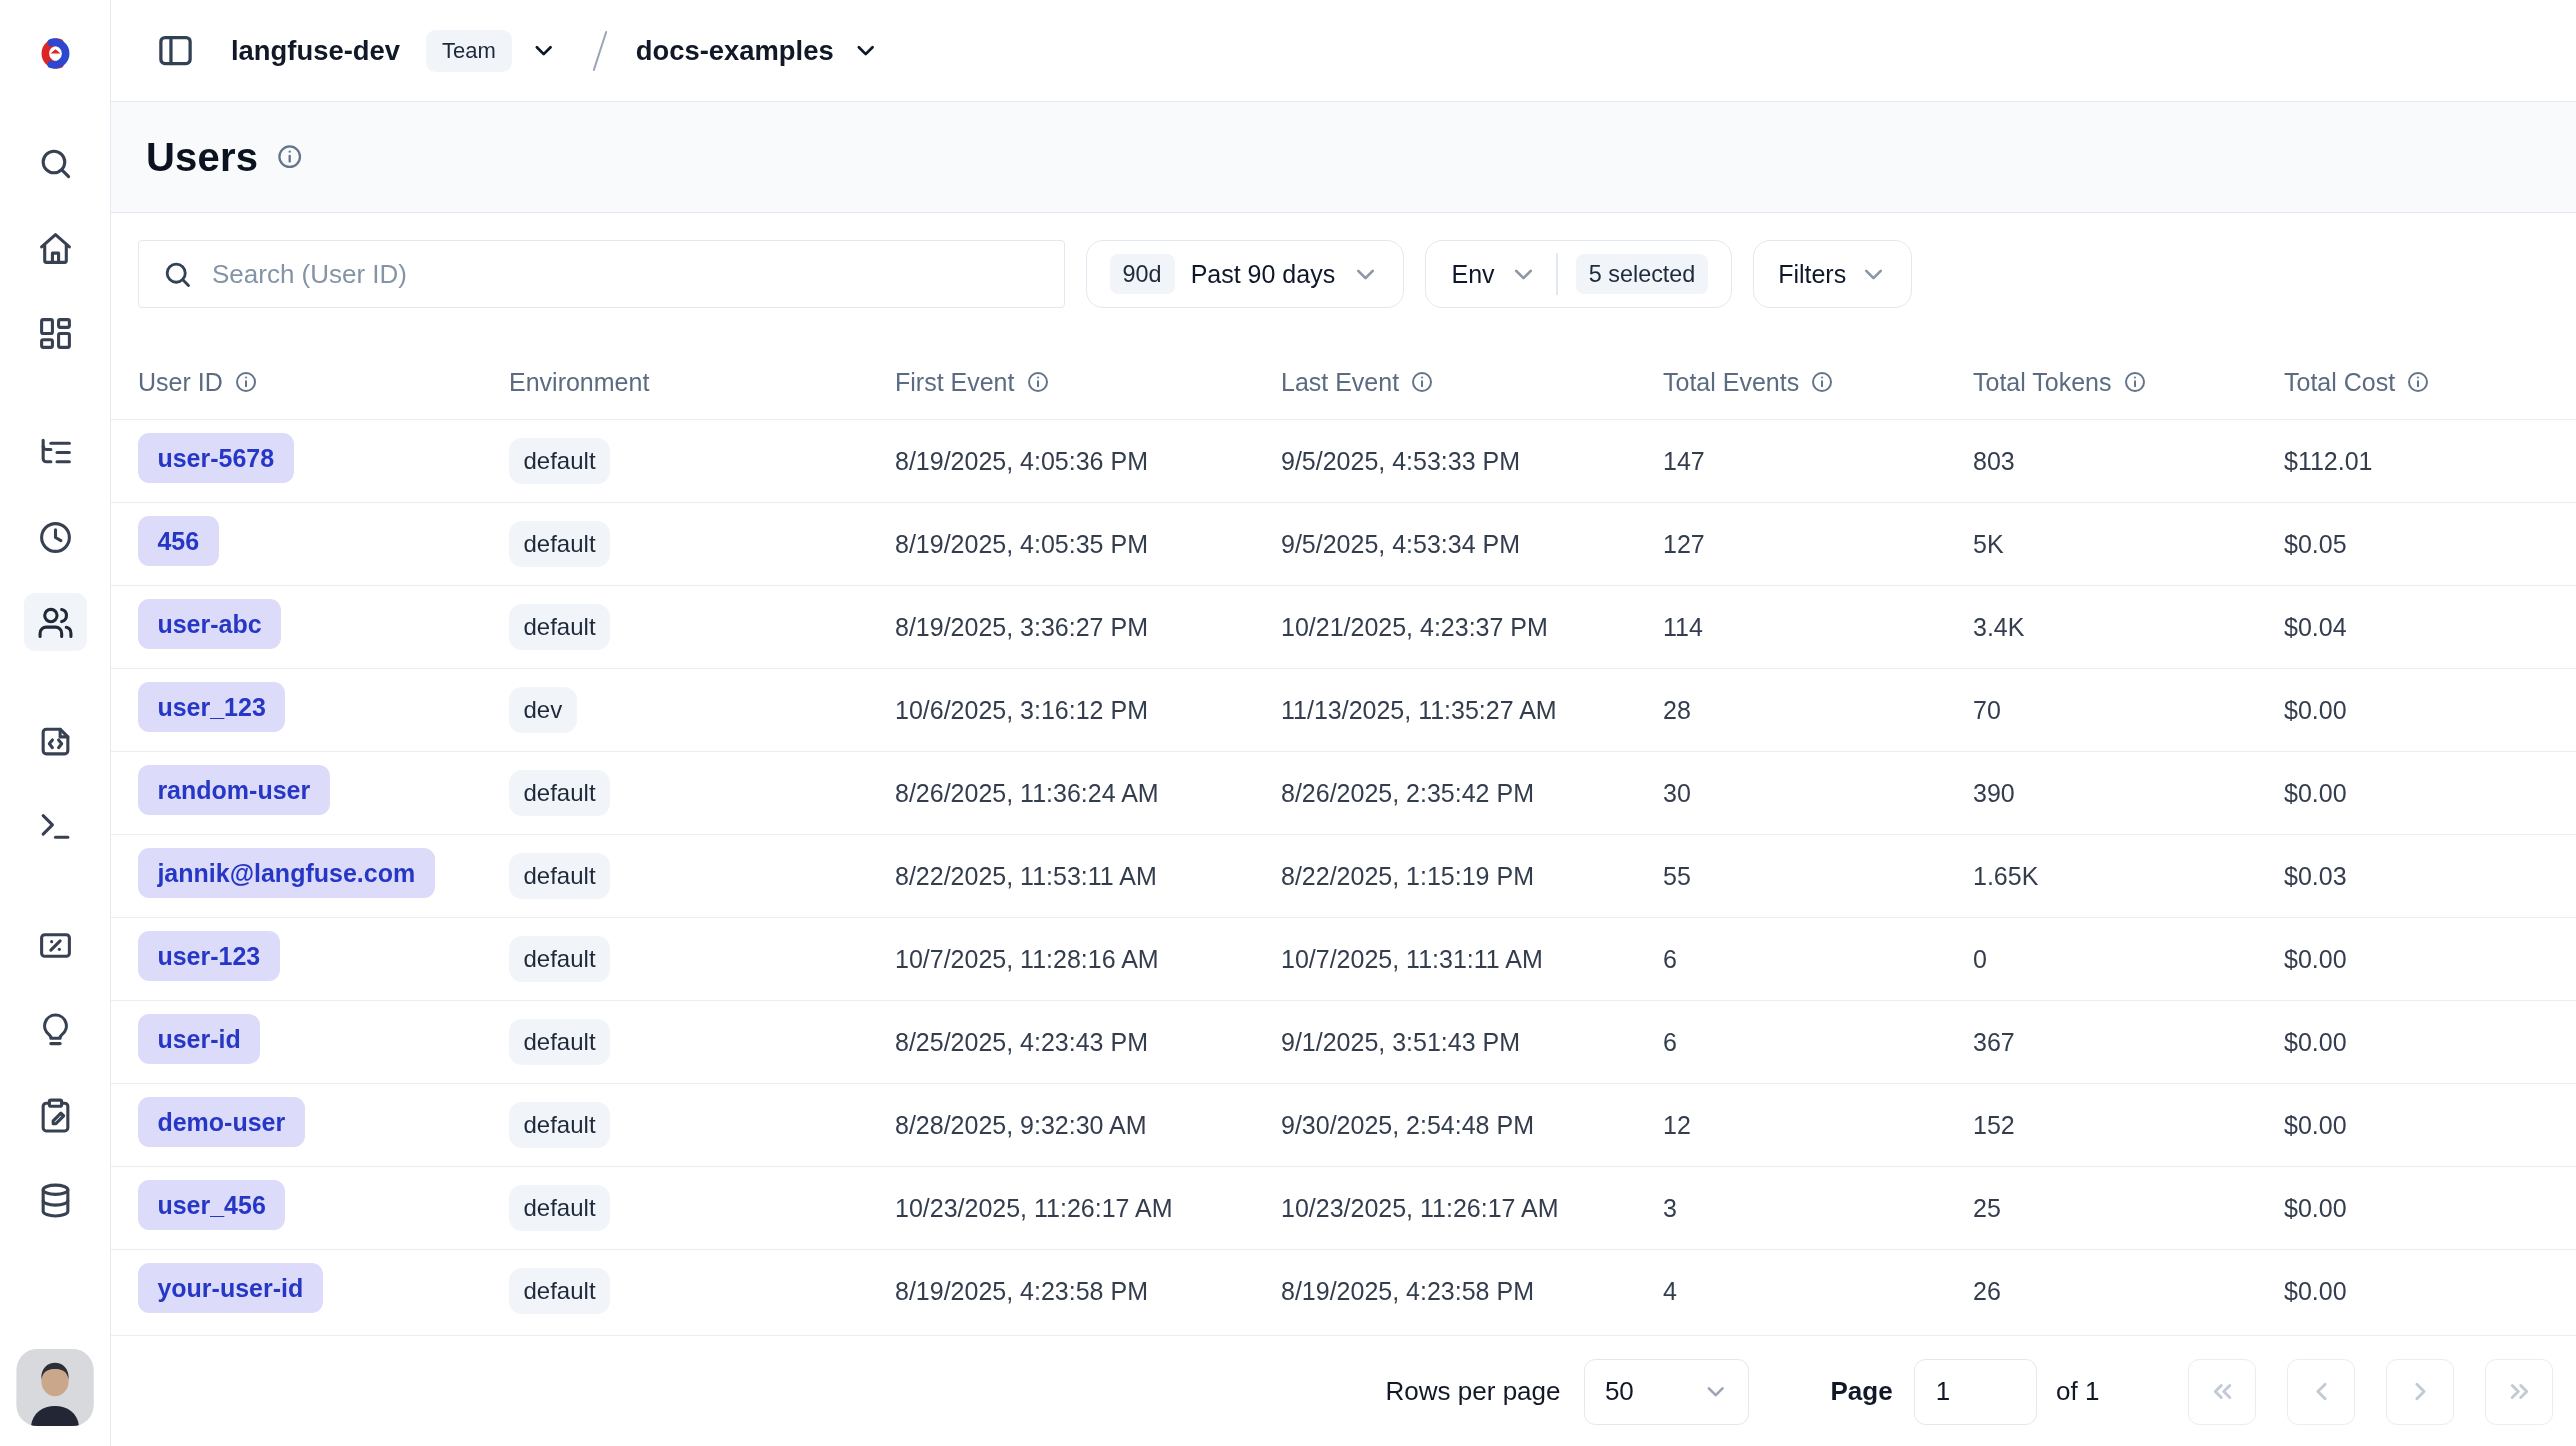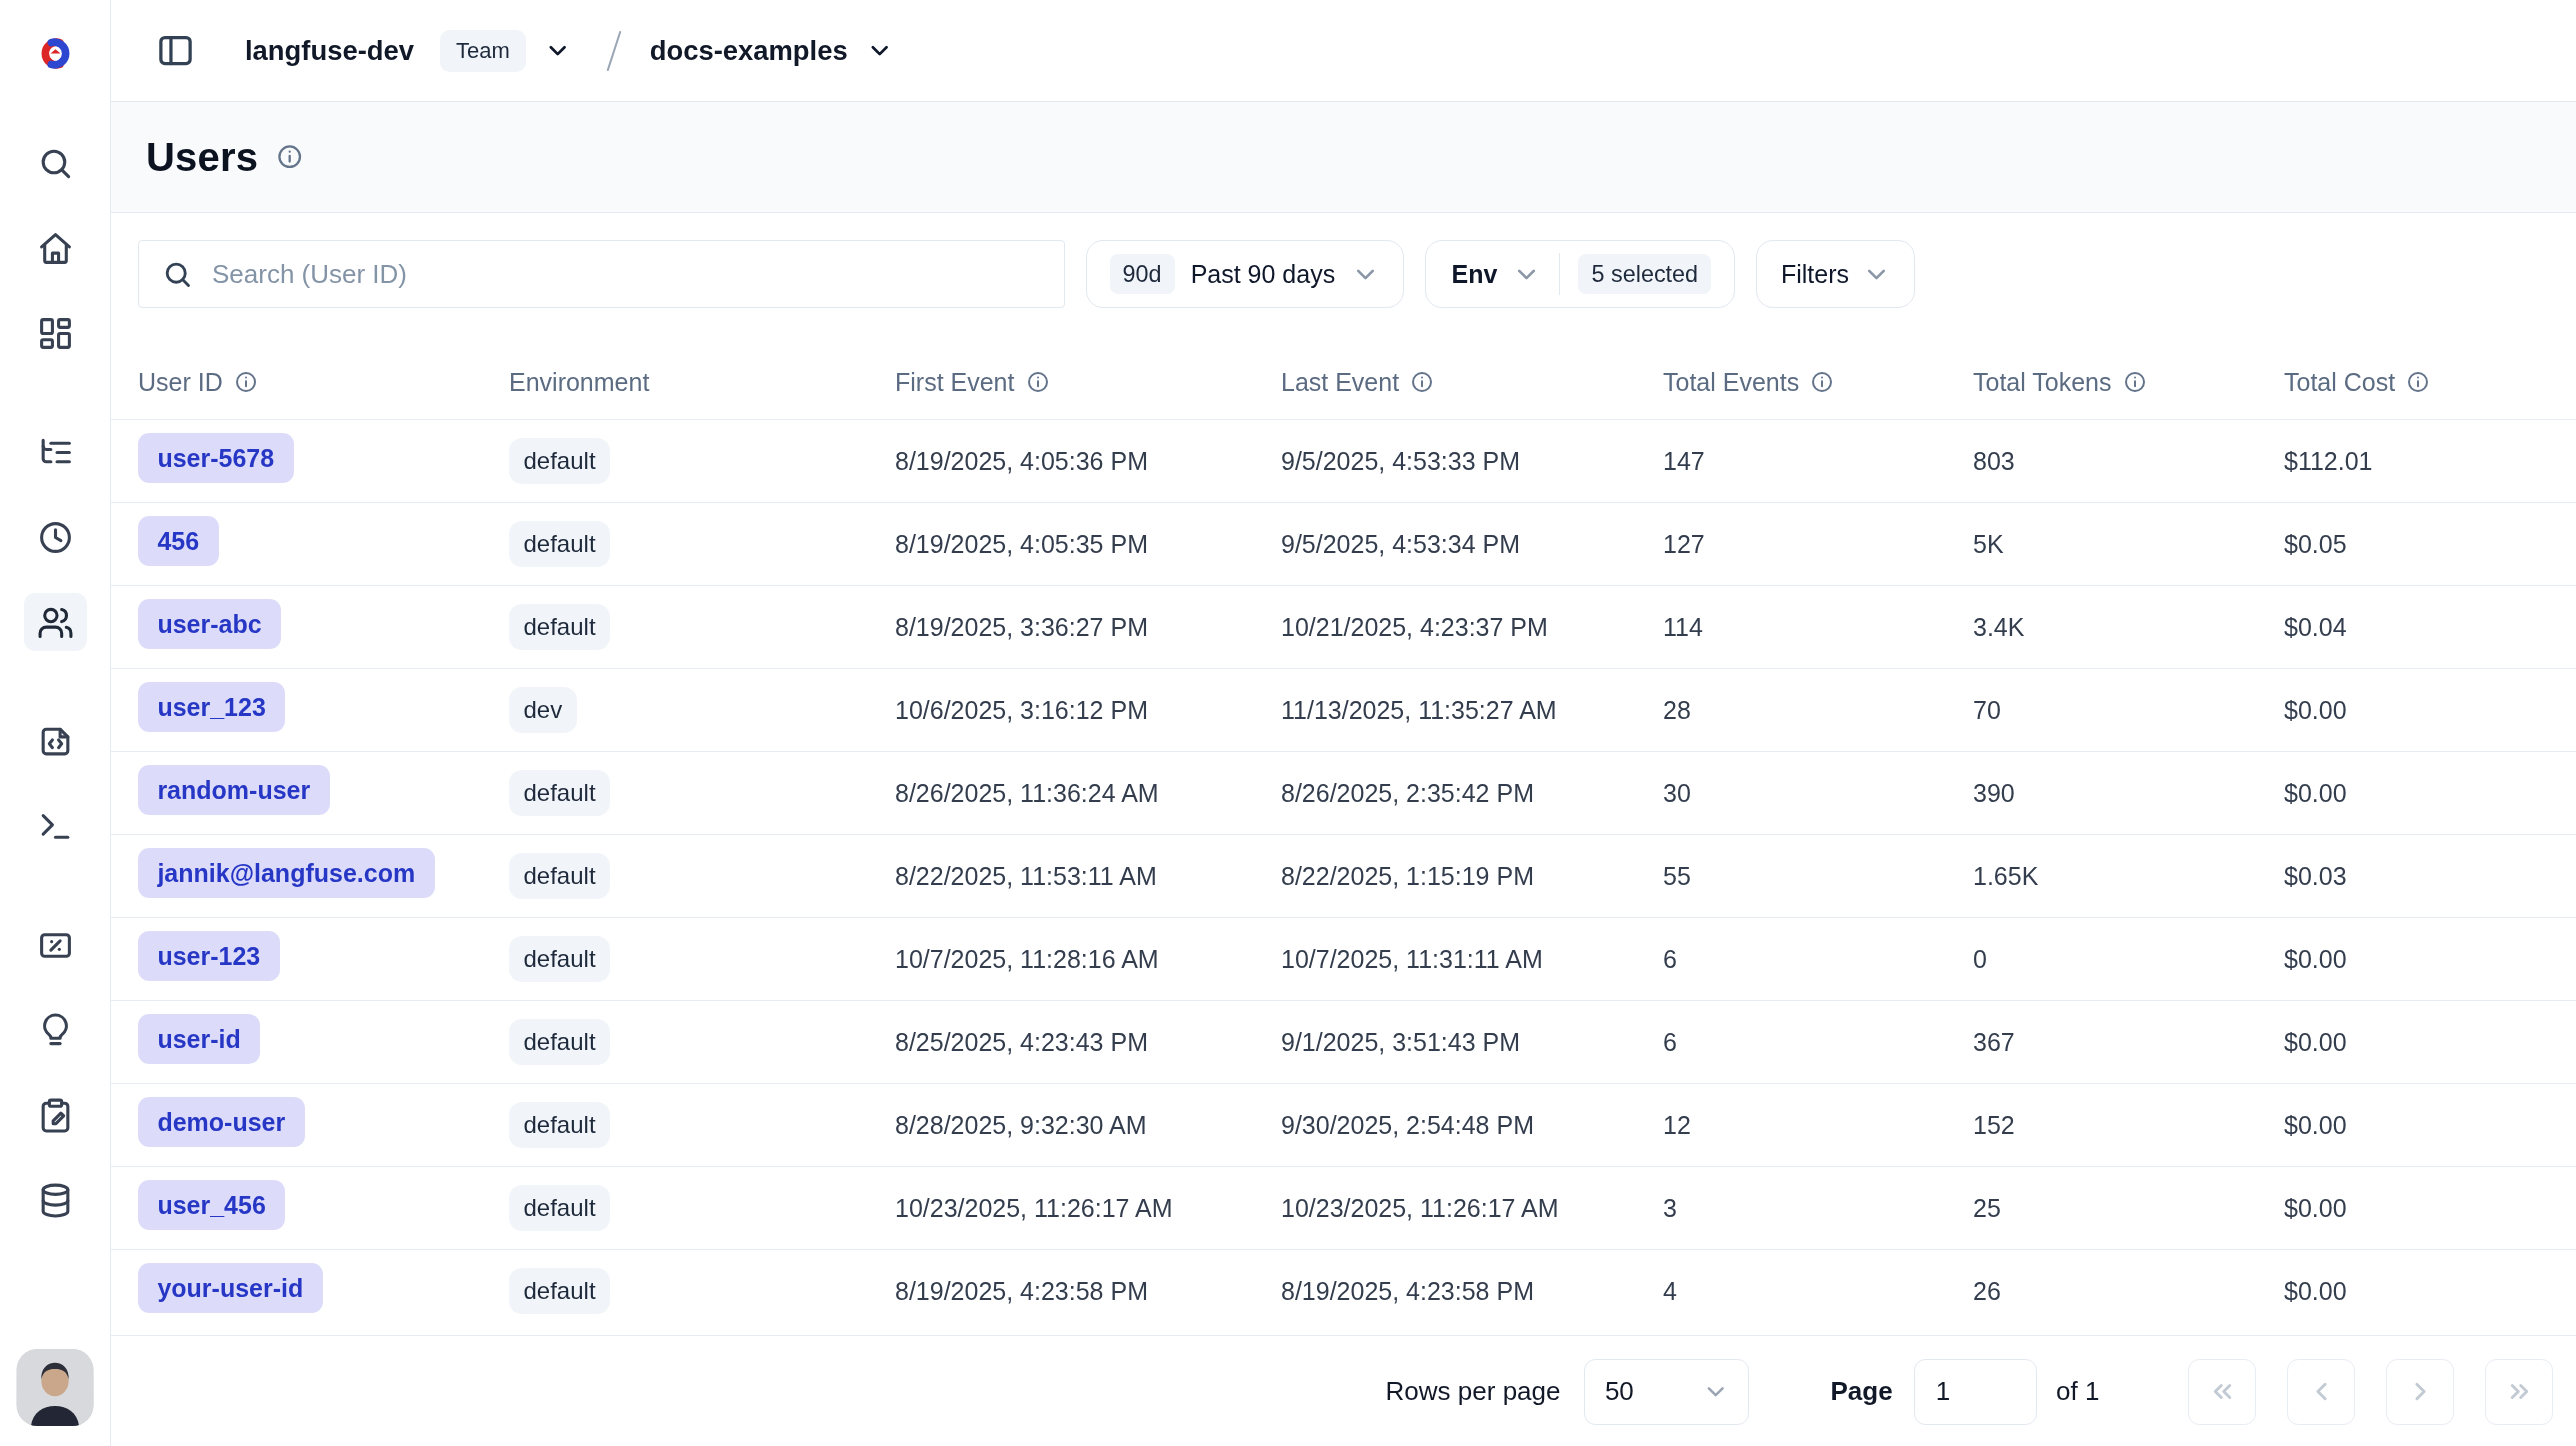--- a/index.html
+++ b/index.html
@@ -39,21 +39,21 @@
   .main { flex: 1; display: flex; flex-direction: column; height: 100%; }
 
   .topbar {
     height: 102px; flex: 0 0 102px; border-bottom: 1.6px solid #e5e9f0;
     display: flex; align-items: center; padding-left: 40px; background: #fff;
   }
   .panel-toggle { width: 48px; height: 48px; display: flex; align-items: center; justify-content: center;
     color: #334155; cursor: pointer; border-radius: 8px; }
   .panel-toggle svg { width: 39px; height: 39px; stroke: currentColor; fill: none; stroke-width: 2;
     stroke-linecap: round; stroke-linejoin: round; }
-  .crumb { display: flex; align-items: center; margin-left: 46px; }
+  .crumb { display: flex; align-items: center; margin-left: 32px; }
   .crumb-org, .crumb-project { font-size: 27.4px; font-weight: 700; color: #111827; cursor: pointer; }
   .crumb-badge {
     margin-left: 26px; background: #f1f5f9; border-radius: 9.7px;
     font-size: 22px; color: #1e293b; padding: 8px 16px; font-weight: 400;
   }
   .crumb-chevron { margin-left: 18px; color: #0f172a; cursor: pointer; }
   .crumb-chevron svg { width: 27.4px; height: 27.4px; stroke: currentColor; fill: none; stroke-width: 2.4;
     stroke-linecap: round; stroke-linejoin: round; }
   .crumb-slash { width: 1.6px; height: 42px; background: #9aa6b5; transform: rotate(18deg);
     margin: 0 35px 0 42px; border-radius: 1.6px; }
@@ -85,21 +85,21 @@
   .search-box input::placeholder { color: #8494a7; }
   .tbtn {
     height: 68px; border: 1.6px solid #e2e8f0; border-radius: 17px; background: #fff;
     display: flex; align-items: center; padding: 0 22.6px; cursor: pointer;
     font-size: 25px; color: #0f172a; white-space: nowrap;
   }
   .tbtn .chip { background: #f1f5f9; border-radius: 8px; padding: 6.5px 13px; font-size: 23.4px; color: #1e293b; }
   .tbtn .lbl { margin: 0 16px; }
   .tbtn svg { width: 29px; height: 29px; stroke: #8b97a7; fill: none; stroke-width: 2.2;
     stroke-linecap: round; stroke-linejoin: round; }
-  .env-btn .lbl { margin: 0 14.5px 0 3.2px; font-weight: bold; }
+  .env-btn .lbl { margin: 0 14.5px 0 3.2px; }
   .env-sep { width: 1.6px; height: 42px; background: #e2e8f0; margin: 0 18px; }
   .filters-btn .lbl { margin: 0 13px 0 1.6px; }
 
   
   .table { flex: 1; display: flex; flex-direction: column; margin-top: 37px; }
   .thead, .trow {
     display: grid;
     grid-template-columns: 371px 386px 386px 382px 310px 311px 1fr;
     padding-left: 27px; align-items: center;
   }

